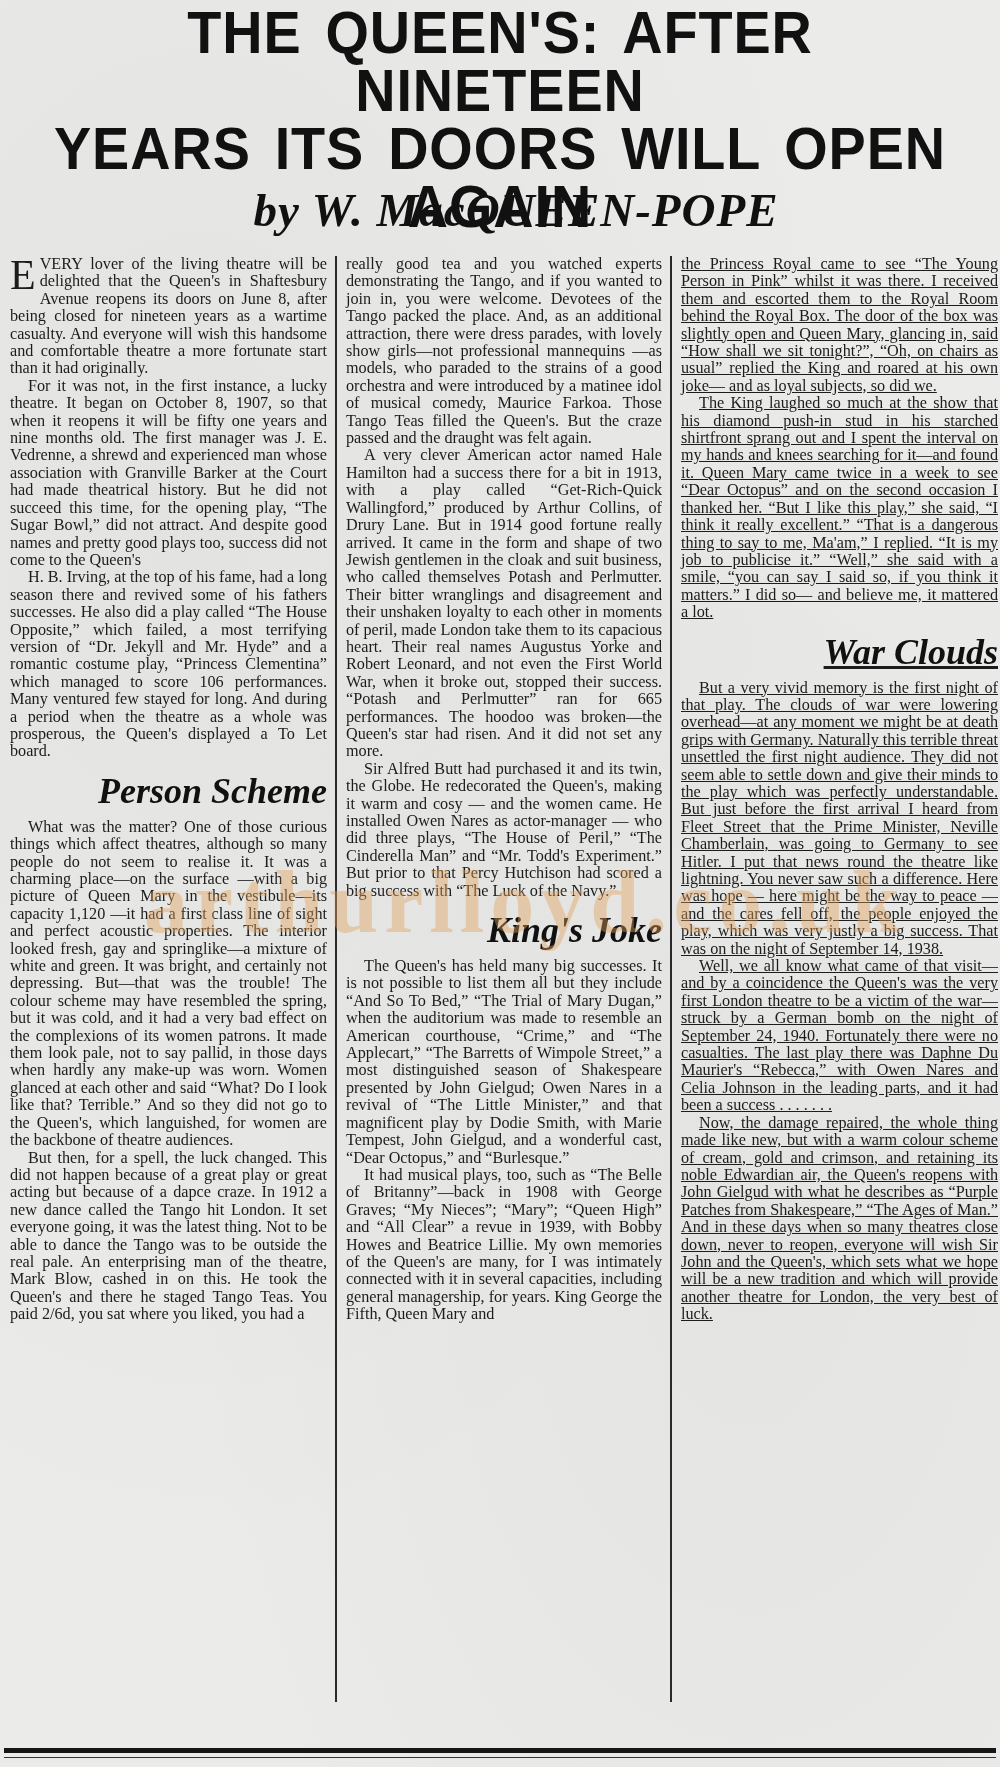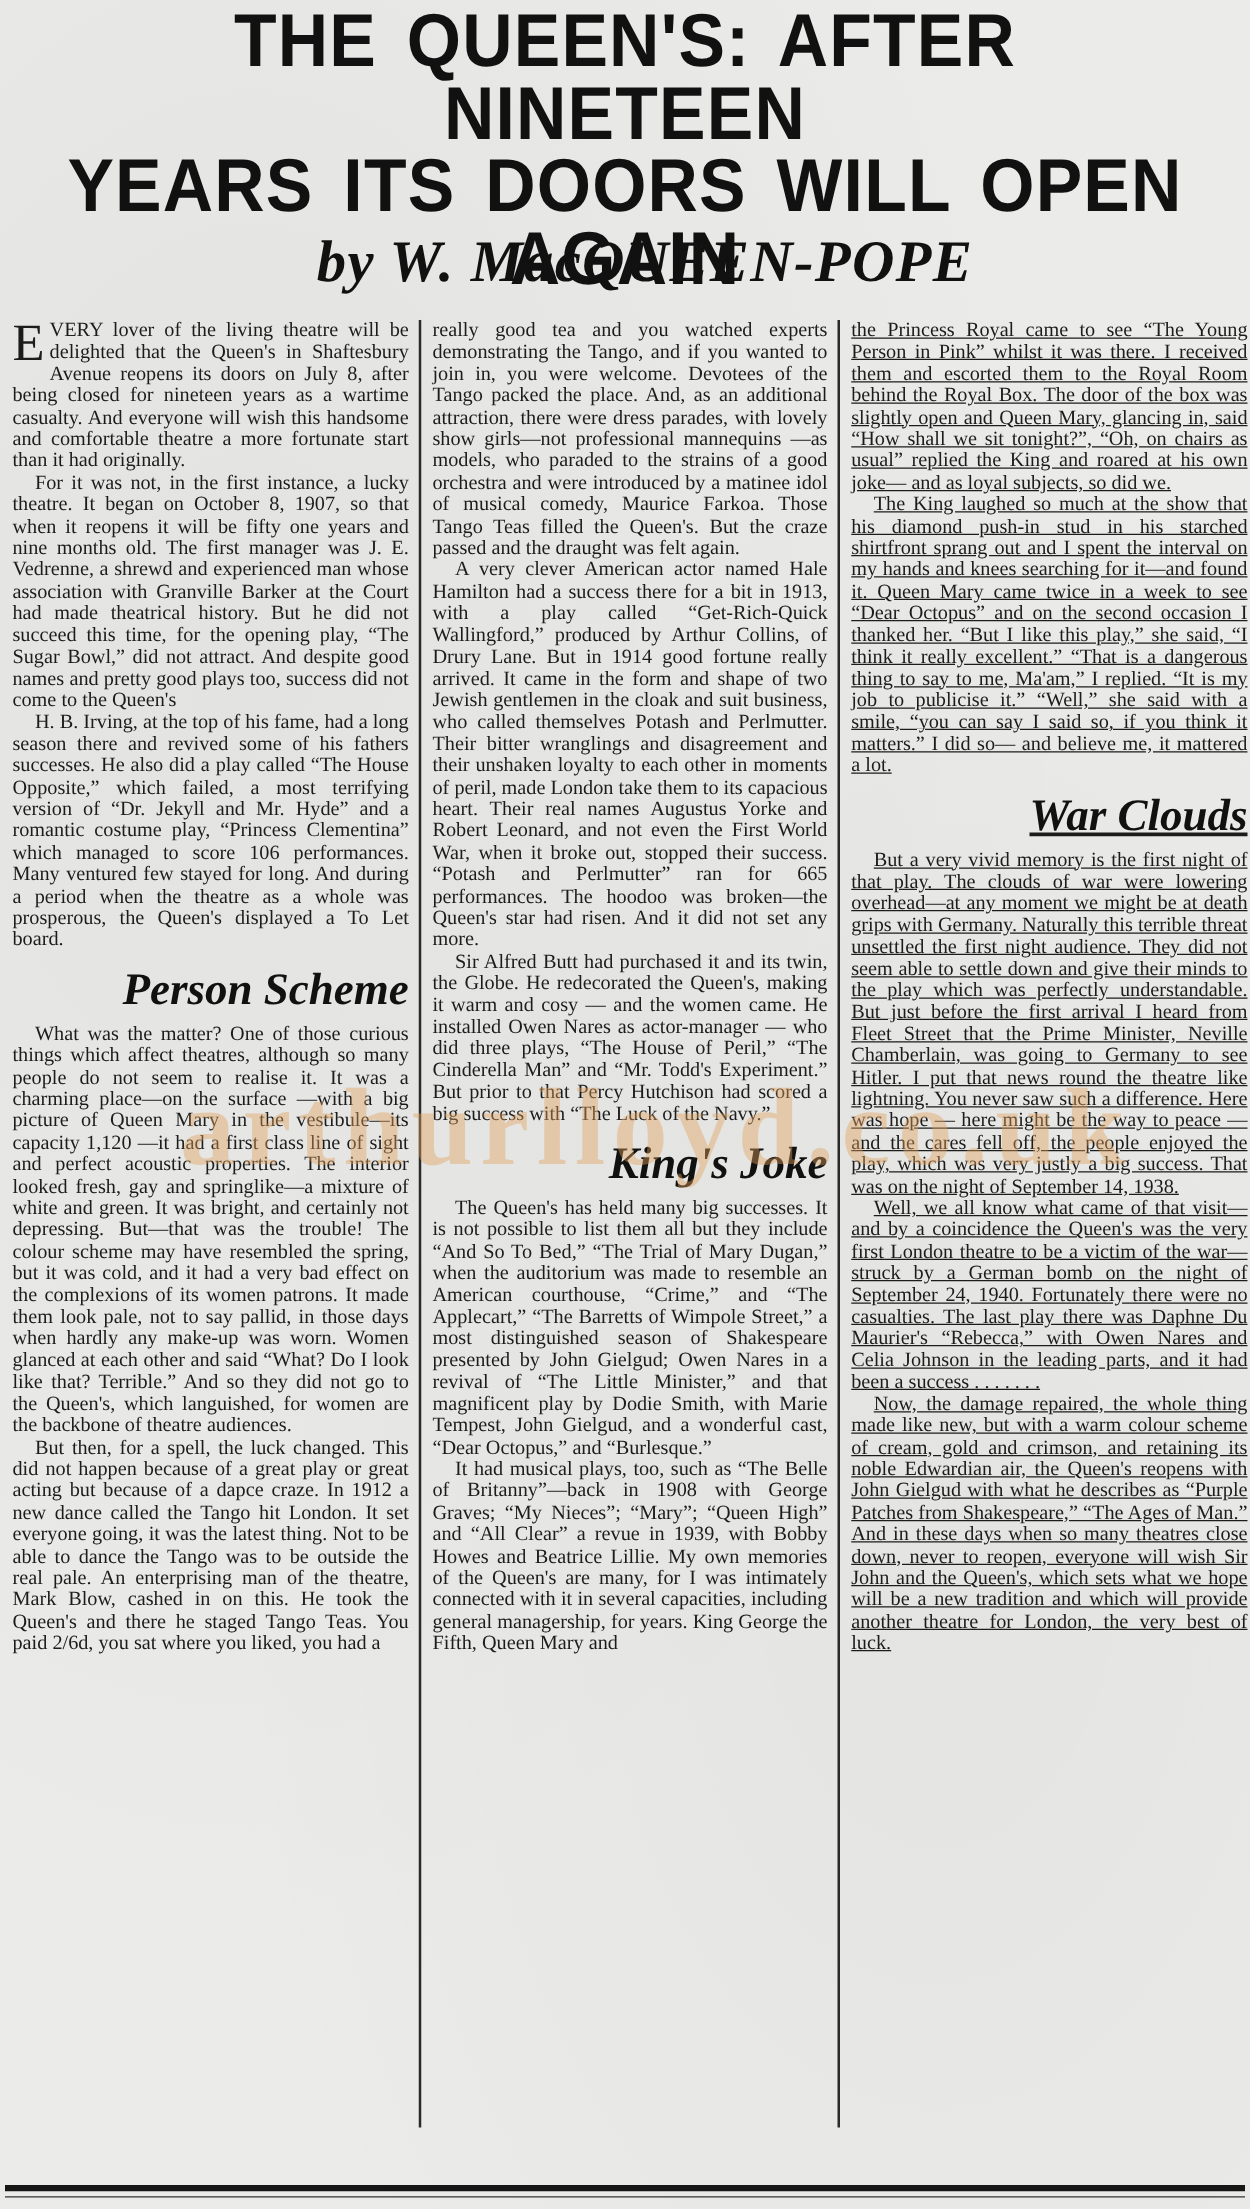--- a/index.html
+++ b/index.html
@@ -96,21 +96,21 @@
   </h1>
 
   <div class="byline">by W. MacQUEEN-POPE</div>
 
   <div class="rule-v r1"></div>
   <div class="rule-v r2"></div>
 
   <div class="columns">
 
     <div class="col col1">
-      <p class="noindent"><span class="dropcap">E</span><span>VERY lover of the living theatre will be delighted that the Queen's in Shaftesbury Avenue reopens its doors on July 8, after being closed for nineteen years as a wartime casualty. And everyone will wish this handsome and comfortable theatre a more fortunate start than it had originally.</span></p>
+      <p class="noindent"><span class="dropcap">E</span><span>VERY lover of the living theatre will be delighted that the Queen's in Shaftesbury Avenue reopens its doors on June 8, after being closed for nineteen years as a wartime casualty. And everyone will wish this handsome and comfortable theatre a more fortunate start than it had originally.</span></p>
       <p>For it was not, in the first instance, a lucky theatre. It began on October 8, 1907, so that when it reopens it will be fifty one years and nine months old. The first manager was J. E. Vedrenne, a shrewd and experienced man whose association with Granville Barker at the Court had made theatrical history. But he did not succeed this time, for the opening play, “The Sugar Bowl,” did not attract. And despite good names and pretty good plays too, success did not come to the Queen's</p>
       <p>H. B. Irving, at the top of his fame, had a long season there and revived some of his fathers successes. He also did a play called “The House Opposite,” which failed, a most terrifying version of “Dr. Jekyll and Mr. Hyde” and a romantic costume play, “Princess Clementina” which managed to score 106 performances. Many ventured few stayed for long. And during a period when the theatre as a whole was prosperous, the Queen's displayed a To Let board.</p>
       <div class="subhead">Person Scheme</div>
       <p>What was the matter? One of those curious things which affect theatres, although so many people do not seem to realise it. It was a charming place—on the surface —with a big picture of Queen Mary in the vestibule—its capacity 1,120 —it had a first class line of sight and perfect acoustic properties. The interior looked fresh, gay and springlike—a mixture of white and green. It was bright, and certainly not depressing. But—that was the trouble! The colour scheme may have resembled the spring, but it was cold, and it had a very bad effect on the complexions of its women patrons. It made them look pale, not to say pallid, in those days when hardly any make-up was worn. Women glanced at each other and said “What? Do I look like that? Terrible.” And so they did not go to the Queen's, which languished, for women are the backbone of theatre audiences.</p>
       <p>But then, for a spell, the luck changed. This did not happen because of a great play or great acting but because of a dapce craze. In 1912 a new dance called the Tango hit London. It set everyone going, it was the latest thing. Not to be able to dance the Tango was to be outside the real pale. An enterprising man of the theatre, Mark Blow, cashed in on this. He took the Queen's and there he staged Tango Teas. You paid 2/6d, you sat where you liked, you had a</p>
     </div>
 
     <div class="col col2">
       <p class="noindent">really good tea and you watched experts demonstrating the Tango, and if you wanted to join in, you were welcome. Devotees of the Tango packed the place. And, as an additional attraction, there were dress parades, with lovely show girls—not professional mannequins —as models, who paraded to the strains of a good orchestra and were introduced by a matinee idol of musical comedy, Maurice Farkoa. Those Tango Teas filled the Queen's. But the craze passed and the draught was felt again.</p>
       <p>A very clever American actor named Hale Hamilton had a success there for a bit in 1913, with a play called “Get-Rich-Quick Wallingford,” produced by Arthur Collins, of Drury Lane. But in 1914 good fortune really arrived. It came in the form and shape of two Jewish gentlemen in the cloak and suit business, who called themselves Potash and Perlmutter. Their bitter wranglings and disagreement and their unshaken loyalty to each other in moments of peril, made London take them to its capacious heart. Their real names Augustus Yorke and Robert Leonard, and not even the First World War, when it broke out, stopped their success. “Potash and Perlmutter” ran for 665 performances. The hoodoo was broken—the Queen's star had risen. And it did not set any more.</p>

